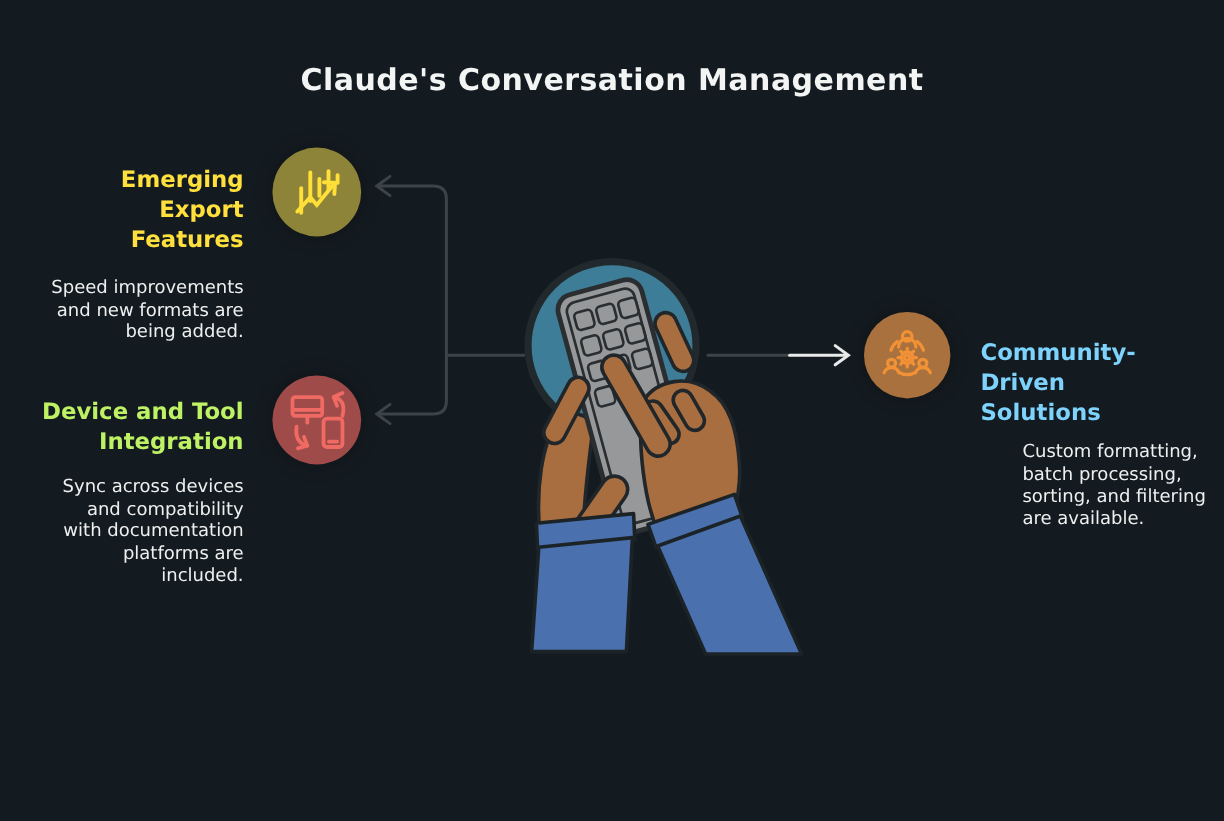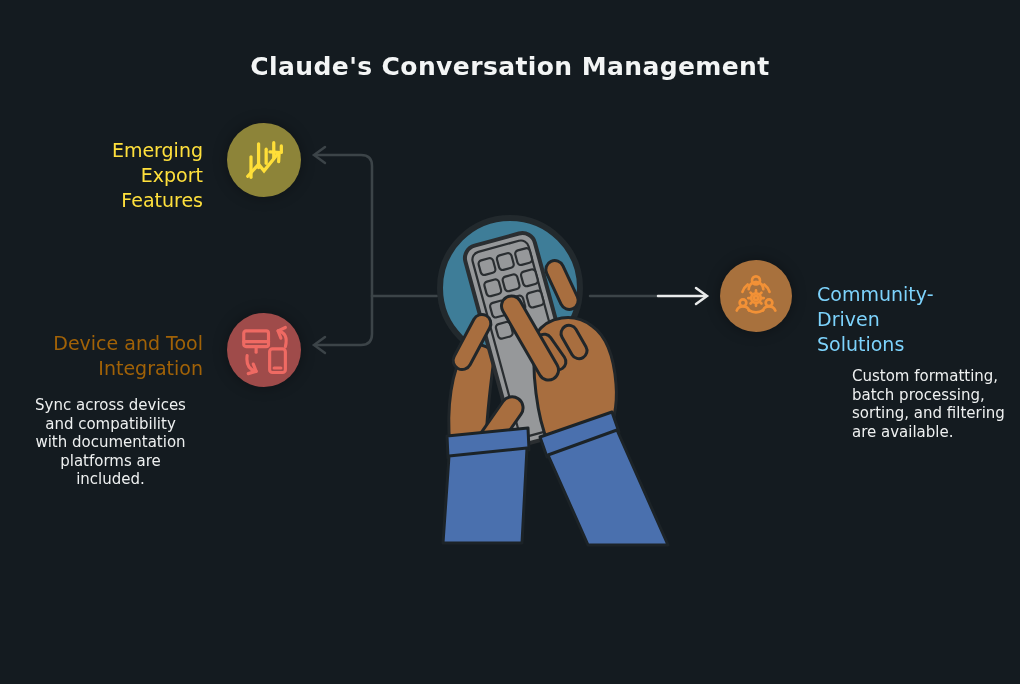--- a/index.html
+++ b/index.html
@@ -21,21 +21,21 @@
   .overlay-svg{position:absolute;left:0;top:0;pointer-events:none;}
   .node-circle{
     position:absolute;border-radius:50%;
     display:flex;align-items:center;justify-content:center;
     box-shadow:0 0 14px rgba(0,0,0,.35);
   }
   .node-circle svg{display:block;}
   .txt{position:absolute;white-space:pre-line;}
   .txt.right{text-align:right;}
   .txt.left{text-align:left;}
-  .heading{font-size:19px;font-weight:normal;line-height:25px;}
+  .heading{font-size:19px;font-weight:bold;line-height:25px;}
   .body-text{font-size:15px;line-height:18.5px;font-weight:500;color:#eef0f0;}
 </style>
 </head>
 <body>
 
 <div class="canvas" style="background-color: rgb(20, 27, 32);">
 
   <div class="title" style="color: rgb(243, 245, 245);">Claude's Conversation Management</div>
 
   <svg class="overlay-svg" width="1020" height="684" viewBox="0 0 1020 684">
@@ -108,39 +108,42 @@
         <path d="M33 8 V22"></path>
         <path d="M40 11 V17"></path>
         <polyline points="9,39 19,28 24,34 37,18"></polyline>
         <path d="M29.5 16.5 L38 17 L37.5 25.5"></path>
       </g>
     </svg>
   </div>
   <div class="txt right heading" style="left: 18px; top: 138px; width: 185px; color: rgb(255, 224, 60);">Emerging
 Export
 Features</div>
+  <div class="txt right body-text" style="left:18px;top:230px;width:185px;">Speed improvements
+and new formats are
+being added.</div>
 
   <div class="node-circle" style="left: 227px; top: 313px; width: 74px; height: 74px; background-color: rgb(159, 75, 74);">
     <svg width="54" height="54" viewBox="0 0 48 48">
       <g fill="none" stroke="#ef6a63" stroke-width="2.8" stroke-linecap="round" stroke-linejoin="round">
         <rect x="6" y="7" width="22" height="14" rx="2"></rect>
         <path d="M6 16.5 H28"></path>
         <path d="M17 21 V26"></path>
         <rect x="29" y="23" width="14" height="21" rx="2.5"></rect>
         <path d="M33 40 H39"></path>
         <path d="M43 21 Q46 9 36.5 7"></path>
         <path d="M36.5 7 l6.5 -3 M36.5 7 l2.5 6.5"></path>
         <path d="M9 29 Q7.5 41 17 43"></path>
         <path d="M17 43 l-7 2 M17 43 l-2.5 -6.5"></path>
       </g>
     </svg>
   </div>
-  <div class="txt right heading" style="left: 18px; top: 331px; width: 185px; color: #a16207;">Device and Tool
+  <div class="txt right heading" style="left: 18px; top: 331px; width: 185px; color: #bef264;">Device and Tool
 Integration</div>
-  <div class="txt right body-text" style="left:18px;top:396px;width:185px;text-align:center;">Sync across devices
+  <div class="txt right body-text" style="left:18px;top:396px;width:185px;">Sync across devices
 and compatibility
 with documentation
 platforms are
 included.</div>
 
   <div class="node-circle" style="left: 720px; top: 260px; width: 72px; height: 72px; background-color: rgb(168, 113, 61);">
     <svg width="50" height="50" viewBox="0 0 48 48">
       <g fill="none" stroke="#f29136" stroke-width="2.6" stroke-linecap="round">
         <circle cx="24" cy="9" r="3.8"></circle>
         <path d="M17 17.5 A7 7 0 0 1 31 17.5"></path>

